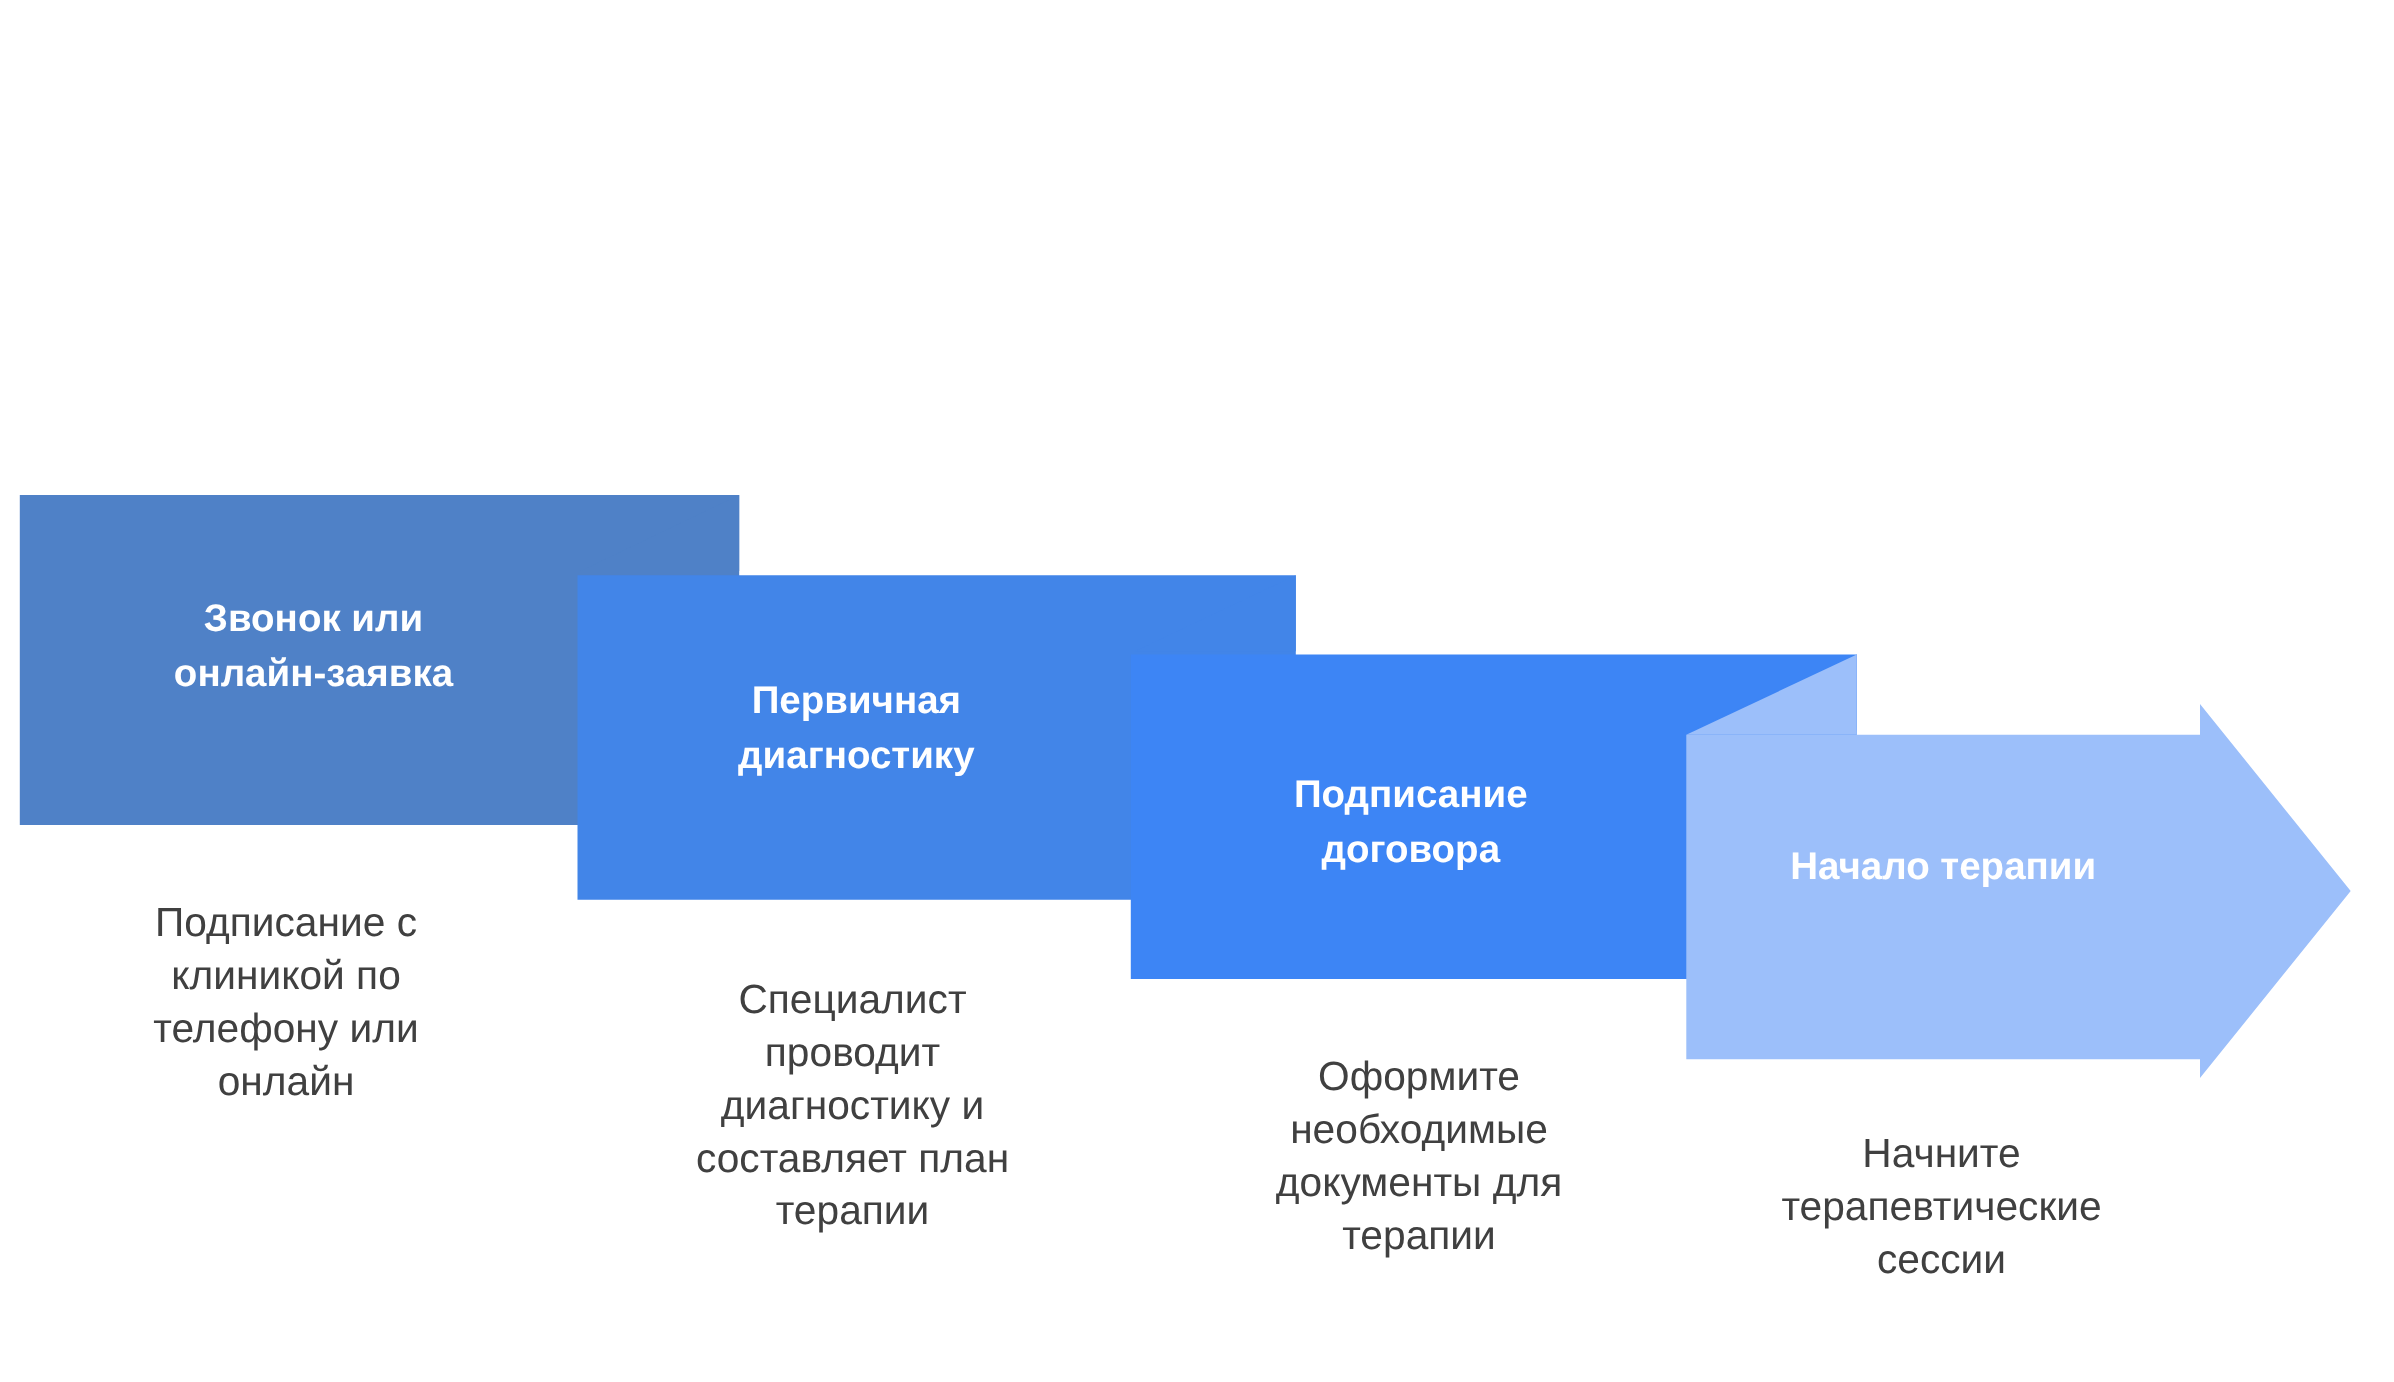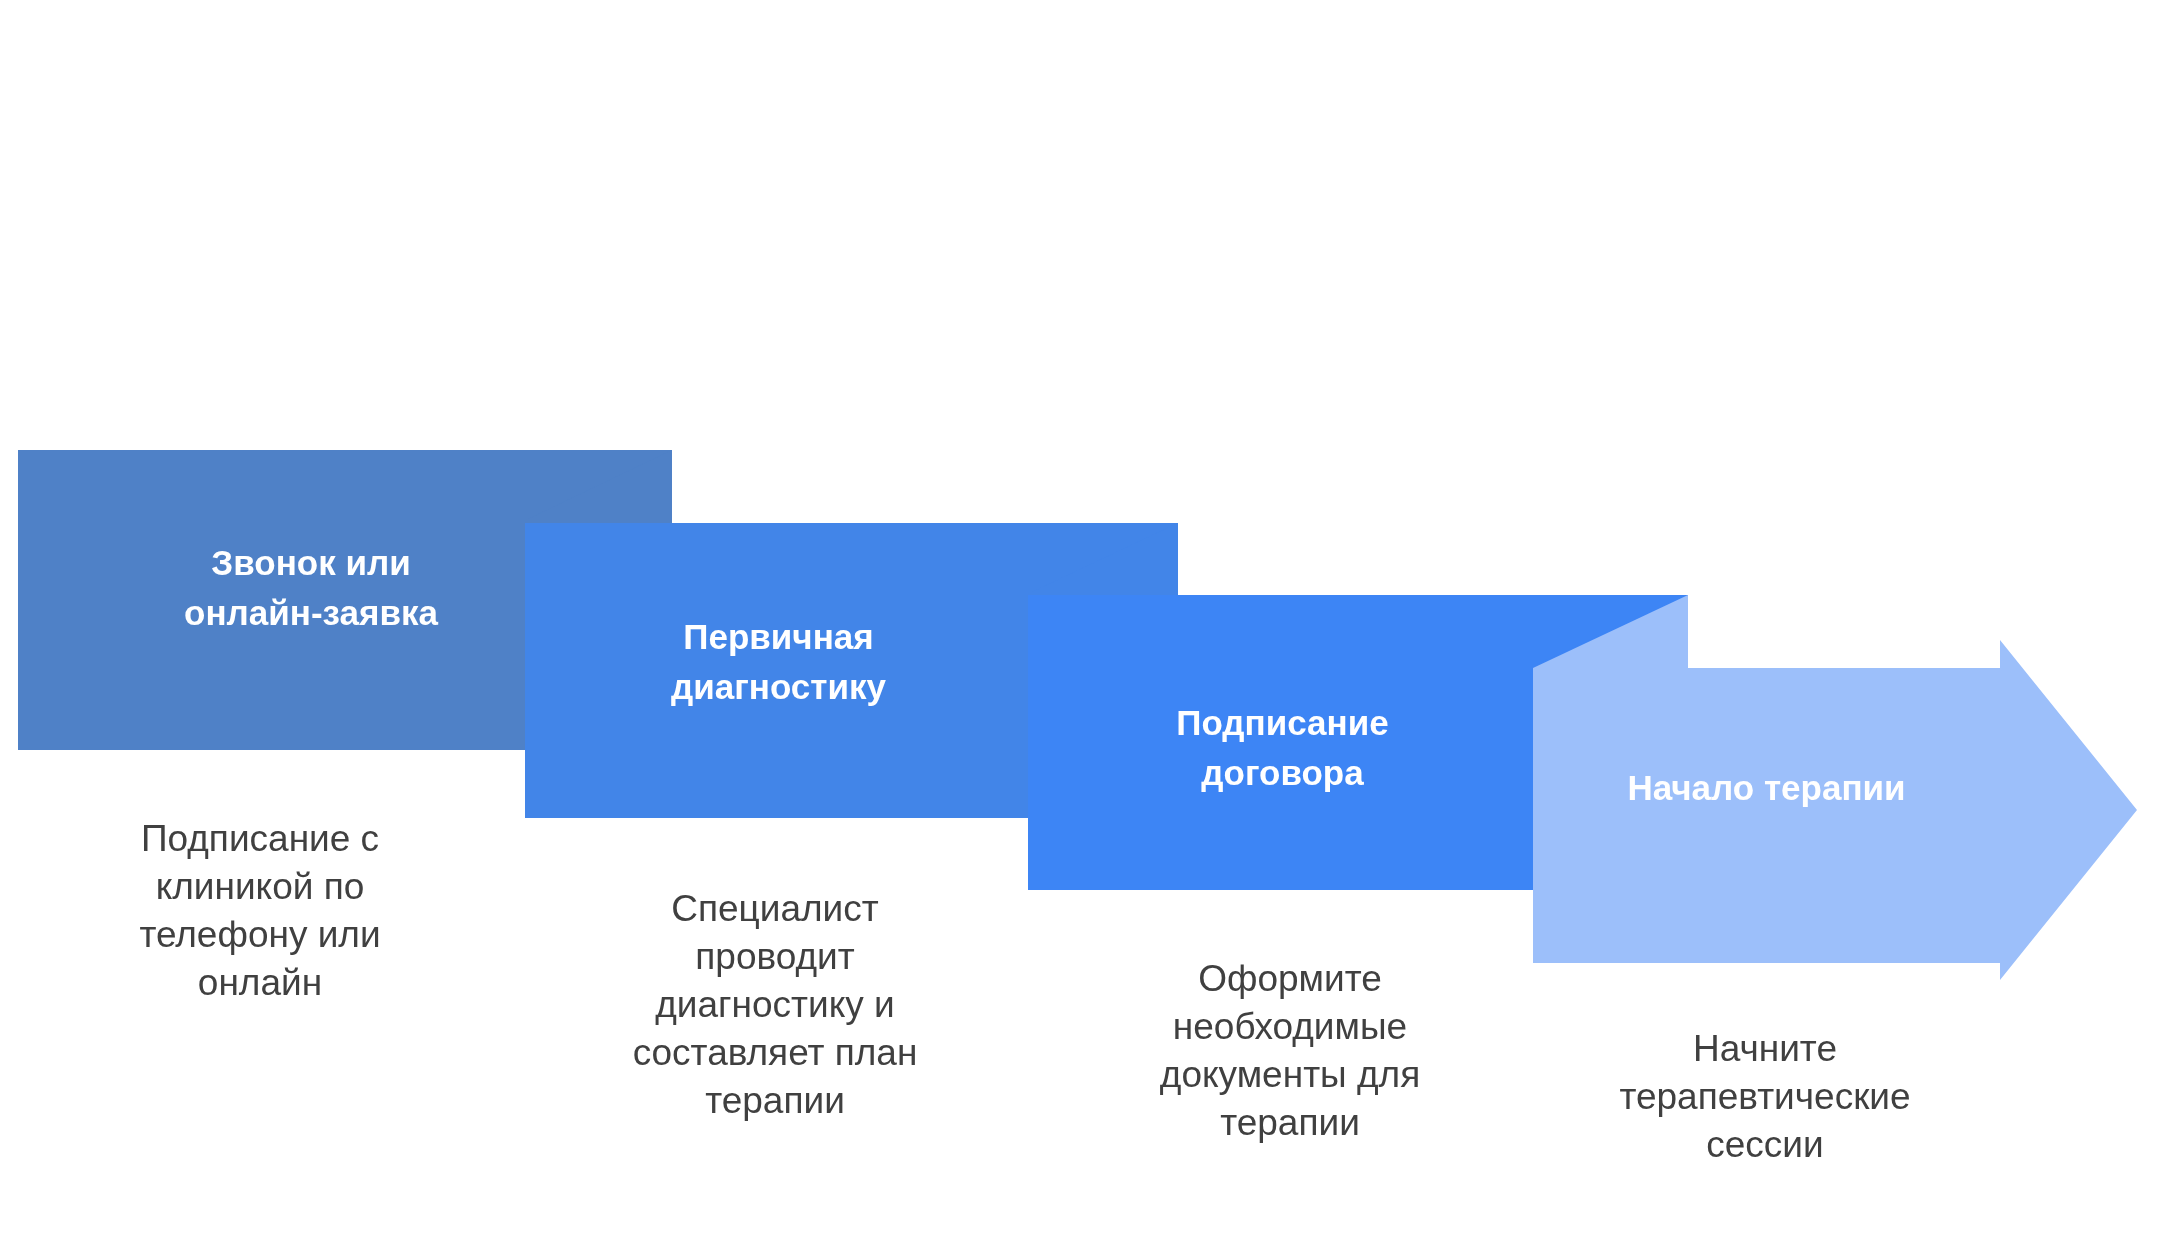--- a/index.html
+++ b/index.html
@@ -86,21 +86,21 @@
 
 
   <div id="process-stage">
 
     <div class="step">
       <svg class="step-shape" width="2176" height="1256">
 
         <path d="M 18 450 L 672 450 L 672 750 L 18 750 Z" fill="#4F81C7"></path>
         <path d="M 528 519 L 672 450 L 672 519 Z" fill="#4F81C7"></path>
       </svg>
-      <div class="step-label" style="left:32px; top:450px; width:510px; height:276px;padding-left:24px;">
+      <div class="step-label" style="left:6px; top:450px; width:510px; height:276px;padding-left:24px;">
         <span>
           <span>Звонок или</span><br>
           <span>онлайн-заявка</span>
         </span>
       </div>
       <div class="step-desc" style="left: 100px; top: 815px; width: 320px; color: rgb(64, 64, 64);">Подписание с клиникой по телефону или онлайн</div>
     </div>
 
     <div class="step">
       <svg class="step-shape" width="2176" height="1256">

